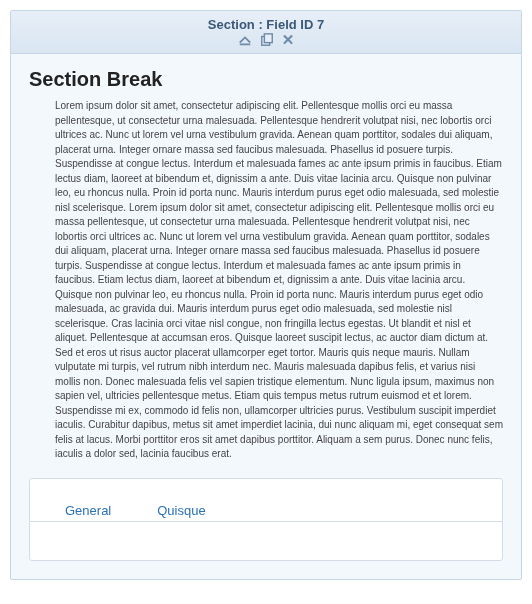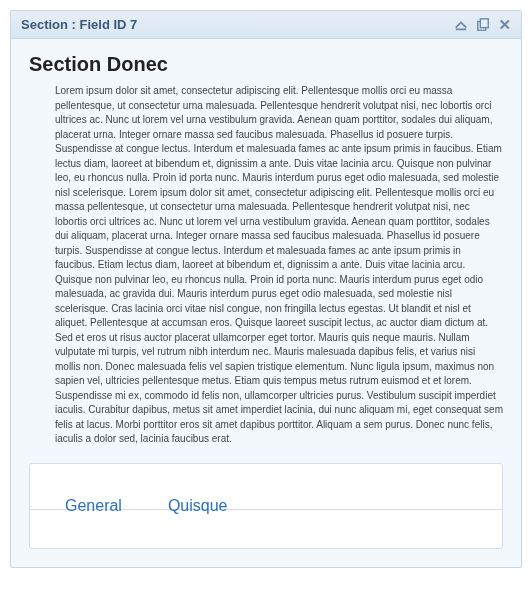--- a/index.html
+++ b/index.html
@@ -18,20 +18,21 @@
   .panel-header {
     background: linear-gradient(#e7eef7, #d9e6f2);
     border-bottom: 1px solid #c5d6e8;
     padding: 6px 10px;
     display: flex;
     align-items: center;
     justify-content: space-between;
     font-size: 13px;
     color: #3b5a7a;
     font-weight: 600;
+    flex-direction: column;
   }
   .panel-header-icons {
     display: flex;
     gap: 8px;
     align-items: center;
   }
   .hdr-icon {
     color: #6f8aa8;
     font-size: 14px;
     line-height: 1;
@@ -64,29 +65,29 @@
   }
   .tabs {
     display: flex;
     padding: 10px 12px 0 12px;
     gap: 0;
     border-bottom: 1px solid #d4dde6;
     position: relative;
   }
   .tab {
     padding: 8px 22px;
-    font-size: 16px;
+    font-size: 13px;
     color: #2a71b8;
     border: 1px solid transparent;
     border-bottom: none;
     background: transparent;
     cursor: pointer;
     border-radius: 3px 3px 0 0;
     position: relative;
-    top: 14px;
+    top: 5px;
   }
   .tab.active {
     color: #333;
     border-color: #c5d6e8;
     background: #fff;
     border-bottom: 1px solid #fff;
   }
   .tab-content {
     padding: 16px 18px 22px;
   }
@@ -109,21 +110,21 @@
         <svg viewBox="0 0 16 16">
             <rect x="2" y="4" width="9" height="10" fill="none" stroke="#6f8aa8" stroke-width="1.6"></rect>
             <rect x="5" y="1" width="9" height="10" fill="#e7eef7" stroke="#6f8aa8" stroke-width="1.6"></rect>
           </svg>
       </span>
       <span class="hdr-icon close-x">✕</span>
     </div>
   </div>
 
   <div class="panel-body">
-    <div class="section-title">Section Donec</div>
+    <div class="section-title">Section Break</div>
     <div class="section-desc">Lorem ipsum dolor sit amet, consectetur adipiscing elit. Pellentesque mollis orci eu massa pellentesque, ut consectetur urna malesuada. Pellentesque hendrerit volutpat nisi, nec lobortis orci ultrices ac. Nunc ut lorem vel urna vestibulum gravida. Aenean quam porttitor, sodales dui aliquam, placerat urna. Integer ornare massa sed faucibus malesuada. Phasellus id posuere turpis. Suspendisse at congue lectus. Interdum et malesuada fames ac ante ipsum primis in faucibus. Etiam lectus diam, laoreet at bibendum et, dignissim a ante. Duis vitae lacinia arcu. Quisque non pulvinar leo, eu rhoncus nulla. Proin id porta nunc. Mauris interdum purus eget odio malesuada, sed molestie nisl scelerisque. Lorem ipsum dolor sit amet, consectetur adipiscing elit. Pellentesque mollis orci eu massa pellentesque, ut consectetur urna malesuada. Pellentesque hendrerit volutpat nisi, nec lobortis orci ultrices ac. Nunc ut lorem vel urna vestibulum gravida. Aenean quam porttitor, sodales dui aliquam, placerat urna. Integer ornare massa sed faucibus malesuada. Phasellus id posuere turpis. Suspendisse at congue lectus. Interdum et malesuada fames ac ante ipsum primis in faucibus. Etiam lectus diam, laoreet at bibendum et, dignissim a ante. Duis vitae lacinia arcu. Quisque non pulvinar leo, eu rhoncus nulla. Proin id porta nunc. Mauris interdum purus eget odio malesuada, ac gravida dui. Mauris interdum purus eget odio malesuada, sed molestie nisl scelerisque. Cras lacinia orci vitae nisl congue, non fringilla lectus egestas. Ut blandit et nisl et aliquet. Pellentesque at accumsan eros. Quisque laoreet suscipit lectus, ac auctor diam dictum at. Sed et eros ut risus auctor placerat ullamcorper eget tortor. Mauris quis neque mauris. Nullam vulputate mi turpis, vel rutrum nibh interdum nec. Mauris malesuada dapibus felis, et varius nisi mollis non. Donec malesuada felis vel sapien tristique elementum. Nunc ligula ipsum, maximus non sapien vel, ultricies pellentesque metus. Etiam quis tempus metus rutrum euismod et et lorem. Suspendisse mi ex, commodo id felis non, ullamcorper ultricies purus. Vestibulum suscipit imperdiet iaculis. Curabitur dapibus, metus sit amet imperdiet lacinia, dui nunc aliquam mi, eget consequat sem felis at lacus. Morbi porttitor eros sit amet dapibus porttitor. Aliquam a sem purus. Donec nunc felis, iaculis a dolor sed, lacinia faucibus erat.</div>
 
     <div class="settings-box">
       <div class="tabs">
         <div class="tab">General</div>
         <div class="tab">Quisque</div>
       </div>
       <div class="tab-content">
         
         

